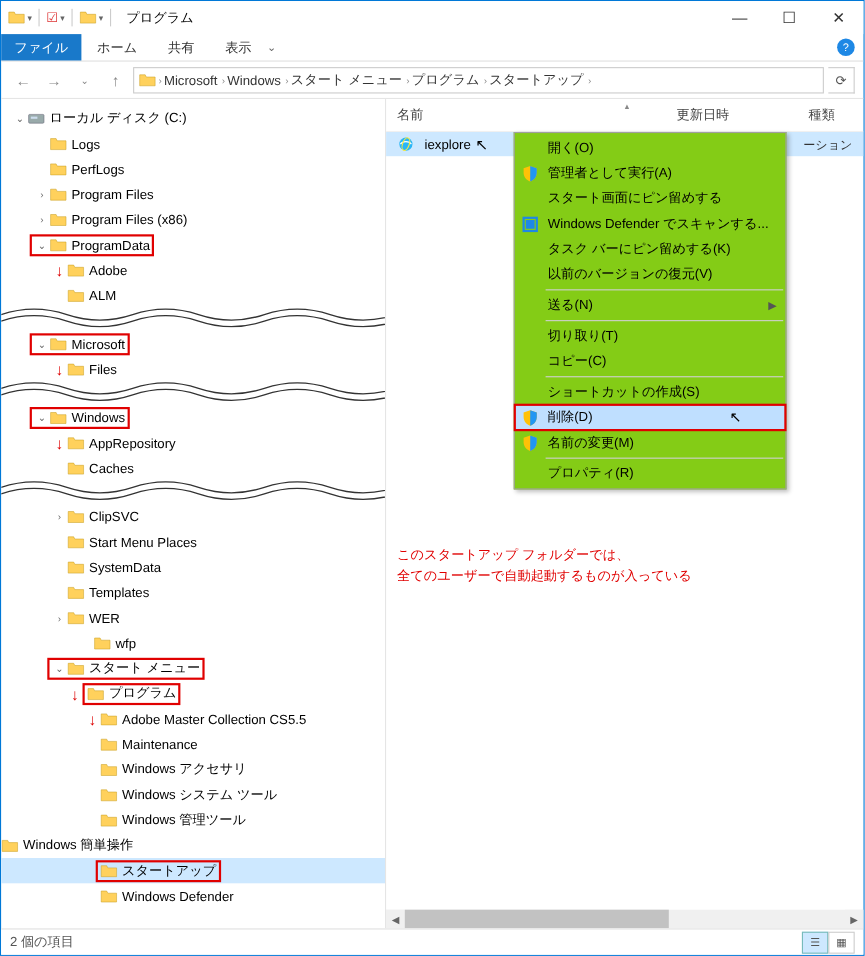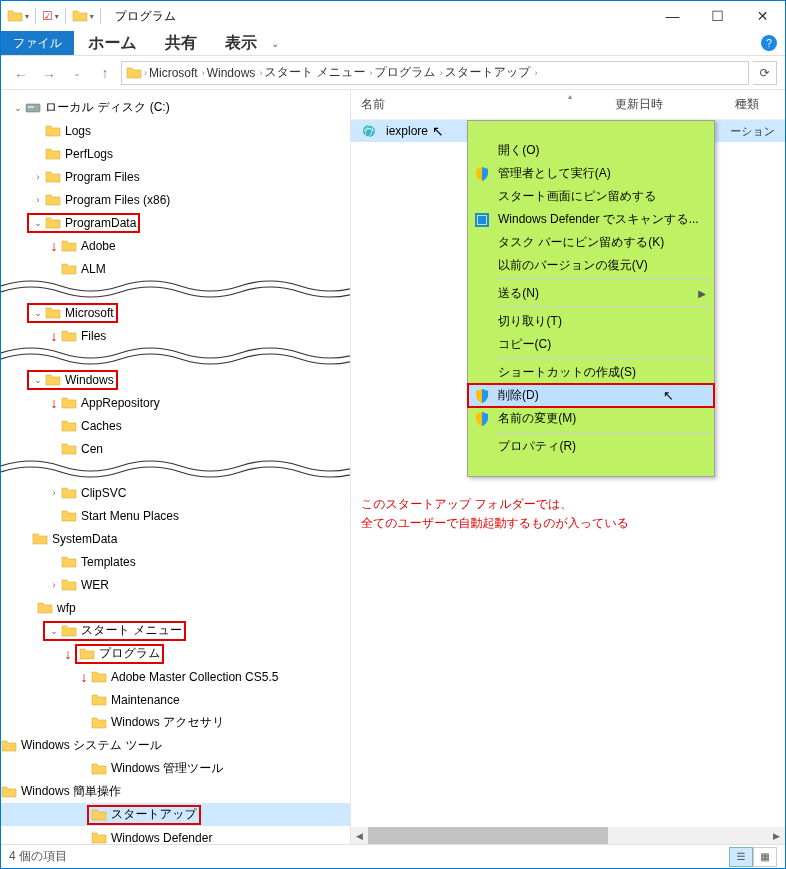--- a/index.html
+++ b/index.html
@@ -10,21 +10,21 @@
 .titlebar .qat { display: flex; align-items: center; gap: 2px; }
 .titlebar .folder-mini { width: 16px; height: 16px; }
 .titlebar .sep { width: 1px; height: 16px; background: #ccc; margin: 0 4px; }
 .titlebar .title { margin-left: 10px; font-size: 12px; }
 .titlebar .winbtns { margin-left: auto; display: flex; }
 .winbtn { width: 45px; height: 30px; display: flex; align-items: center; justify-content: center; font-size: 14px; color: #333; }
 
 
 .ribbon { height: 25px; display: flex; align-items: center; border-bottom: 1px solid #e0e0e0; }
 .ribbon .file { background: #1979ca; color: #fff; padding: 4px 12px; height: 100%; display: flex; align-items: center; font-size: 12px; }
-.ribbon .tab { padding: 4px 14px; color: #333; font-size: 16px; font-weight: bold; }
+.ribbon .tab { padding: 4px 14px; color: #333; font-size: 12px; }
 .ribbon .help { margin-left: auto; margin-right: 8px; width: 16px; height: 16px; border-radius: 50%; background: #1e88e5; color: #fff; display: flex; align-items: center; justify-content: center; font-size: 10px; }
 .ribbon .expand { margin-right: 10px; font-size: 10px; color: #666; }
 
 
 .addrrow { height: 34px; display: flex; align-items: center; padding: 4px 8px; gap: 4px; border-bottom: 1px solid #e5e5e5; }
 .navbtn { width: 24px; height: 24px; display: flex; align-items: center; justify-content: center; color: #888; font-size: 14px; }
 .addrbar { flex: 1; height: 24px; border: 1px solid #ccc; display: flex; align-items: center; padding: 0 4px; gap: 2px; overflow: hidden; }
 .crumb { display: flex; align-items: center; gap: 4px; color: #333; white-space: nowrap; }
 .crumb .sep { color: #888; font-size: 9px; }
 .refresh { width: 24px; height: 24px; border: 1px solid #ccc; border-left: none; display: flex; align-items: center; justify-content: center; color: #555; }
@@ -50,21 +50,21 @@
 .cols { height: 30px; display: flex; align-items: center; border-bottom: 1px solid #f0f0f0; color: #444; }
 .cols .col { padding: 0 10px; }
 .cols .name { flex: 1; }
 .cols .sortarrow { position: absolute; left: 50%; top: 2px; font-size: 8px; color: #888; }
 .filerow { height: 22px; display: flex; align-items: center; padding-left: 10px; position: relative; }
 .filerow.sel { background: #cde8ff; }
 .filerow .endlabel { position: absolute; right: 6px; background: #cde8ff; color: #333; font-size: 11px; padding: 2px 4px; }
 .cursor { font-size: 14px; margin-left: 4px; }
 
 
-.ctx { position: absolute; left: 116px; top: 30px; width: 248px; background: #bef264; border: 1px solid #a0a0a0; box-shadow: 2px 2px 4px rgba(0,0,0,.25); padding: 18px 0; z-index: 10; }
+.ctx { position: absolute; left: 116px; top: 30px; width: 248px; background: #84cc16; border: 1px solid #a0a0a0; box-shadow: 2px 2px 4px rgba(0,0,0,.25); padding: 2px 0; z-index: 10; }
 .ctx .row { height: 23px; display: flex; align-items: center; padding-left: 30px; position: relative; }
 .ctx .row .ico { position: absolute; left: 6px; width: 16px; height: 16px; display: flex; align-items: center; justify-content: center; }
 .ctx .row.hl { background: #bfdfff; }
 .ctx .row.redframe { outline: 2px solid #e00000; outline-offset: -1px; }
 .ctx .div { height: 1px; background: #d0d0d0; margin: 2px 2px 2px 28px; }
 .ctx .arrow { margin-left: auto; margin-right: 8px; color: #555; font-size: 10px; }
 
 
 .annot { position: absolute; left: 10px; top: 405px; color: #e00000; font-size: 17px; line-height: 1.6; font-weight: 500; }
 
@@ -278,63 +278,57 @@
           <use href="#folder-ico"></use>
         </svg>
         <span>AppRepository</span>
       </div>
     <div class="node" style="padding-left:60px">
         <svg class="ficon" viewBox="0 0 16 16">
           <use href="#folder-ico"></use>
         </svg>
         <span>Caches</span>
       </div>
-    <div class="node" style="padding-left:60px">
-        <svg class="ficon" viewBox="0 0 16 16">
-          <use href="#folder-ico"></use>
-        </svg>
-        <span>Cen</span>
-      </div>
     <svg class="wave" viewBox="0 0 350 18" preserveAspectRatio="none">
         <path d="M0 12 Q30 2 60 12 T120 12 T180 12 T240 12 T300 12 T360 12" stroke="#333" fill="none" stroke-width="1.2"></path>
         <path d="M0 6 Q30 -4 60 6 T120 6 T180 6 T240 6 T300 6 T360 6" stroke="#333" fill="none" stroke-width="1.2"></path>
       </svg>
     <div class="node" style="padding-left:46px">
         <span class="twist">›</span>
         <svg class="ficon" viewBox="0 0 16 16">
           <use href="#folder-ico"></use>
         </svg>
         <span>ClipSVC</span>
       </div>
     <div class="node" style="padding-left:60px">
         <svg class="ficon" viewBox="0 0 16 16">
           <use href="#folder-ico"></use>
         </svg>
         <span>Start Menu Places</span>
       </div>
-    <div class="node" style="padding-left:31px">
+    <div class="node" style="padding-left:60px">
         <svg class="ficon" viewBox="0 0 16 16">
           <use href="#folder-ico"></use>
         </svg>
         <span>SystemData</span>
       </div>
     <div class="node" style="padding-left:60px">
         <svg class="ficon" viewBox="0 0 16 16">
           <use href="#folder-ico"></use>
         </svg>
         <span>Templates</span>
       </div>
     <div class="node" style="padding-left:46px">
         <span class="twist">›</span>
         <svg class="ficon" viewBox="0 0 16 16">
           <use href="#folder-ico"></use>
         </svg>
         <span>WER</span>
       </div>
-    <div class="node" style="padding-left:36px">
+    <div class="node" style="padding-left:84px">
         <svg class="ficon" viewBox="0 0 16 16">
           <use href="#folder-ico"></use>
         </svg>
         <span>wfp</span>
       </div>
 
     <div class="node" style="padding-left:42px">
         <span class="redbox">
           <span class="twist">⌄</span>
           <svg class="ficon" viewBox="0 0 16 16">
@@ -364,21 +358,21 @@
           <use href="#folder-ico"></use>
         </svg>
         <span>Maintenance</span>
       </div>
     <div class="node" style="padding-left:90px">
         <svg class="ficon" viewBox="0 0 16 16">
           <use href="#folder-ico"></use>
         </svg>
         <span>Windows アクセサリ</span>
       </div>
-    <div class="node" style="">
+    <div class="node" style="padding-left:90px">
         <svg class="ficon" viewBox="0 0 16 16">
           <use href="#folder-ico"></use>
         </svg>
         <span>Windows システム ツール</span>
       </div>
     <div class="node" style="padding-left:90px">
         <svg class="ficon" viewBox="0 0 16 16">
           <use href="#folder-ico"></use>
         </svg>
         <span>Windows 管理ツール</span>
@@ -499,18 +493,18 @@
       <div class="btn">◀</div>
       <div class="track">
           <div class="thumb"></div>
         </div>
       <div class="btn">▶</div>
     </div>
   </div>
 </div>
 
 <div class="status">
-  <span>4 個の項目</span>
+  <span>2 個の項目</span>
   <div class="viewbtns">
     <div class="vb active">☰</div>
     <div class="vb">▦</div>
   </div>
 </div>
 
 </body></html>

